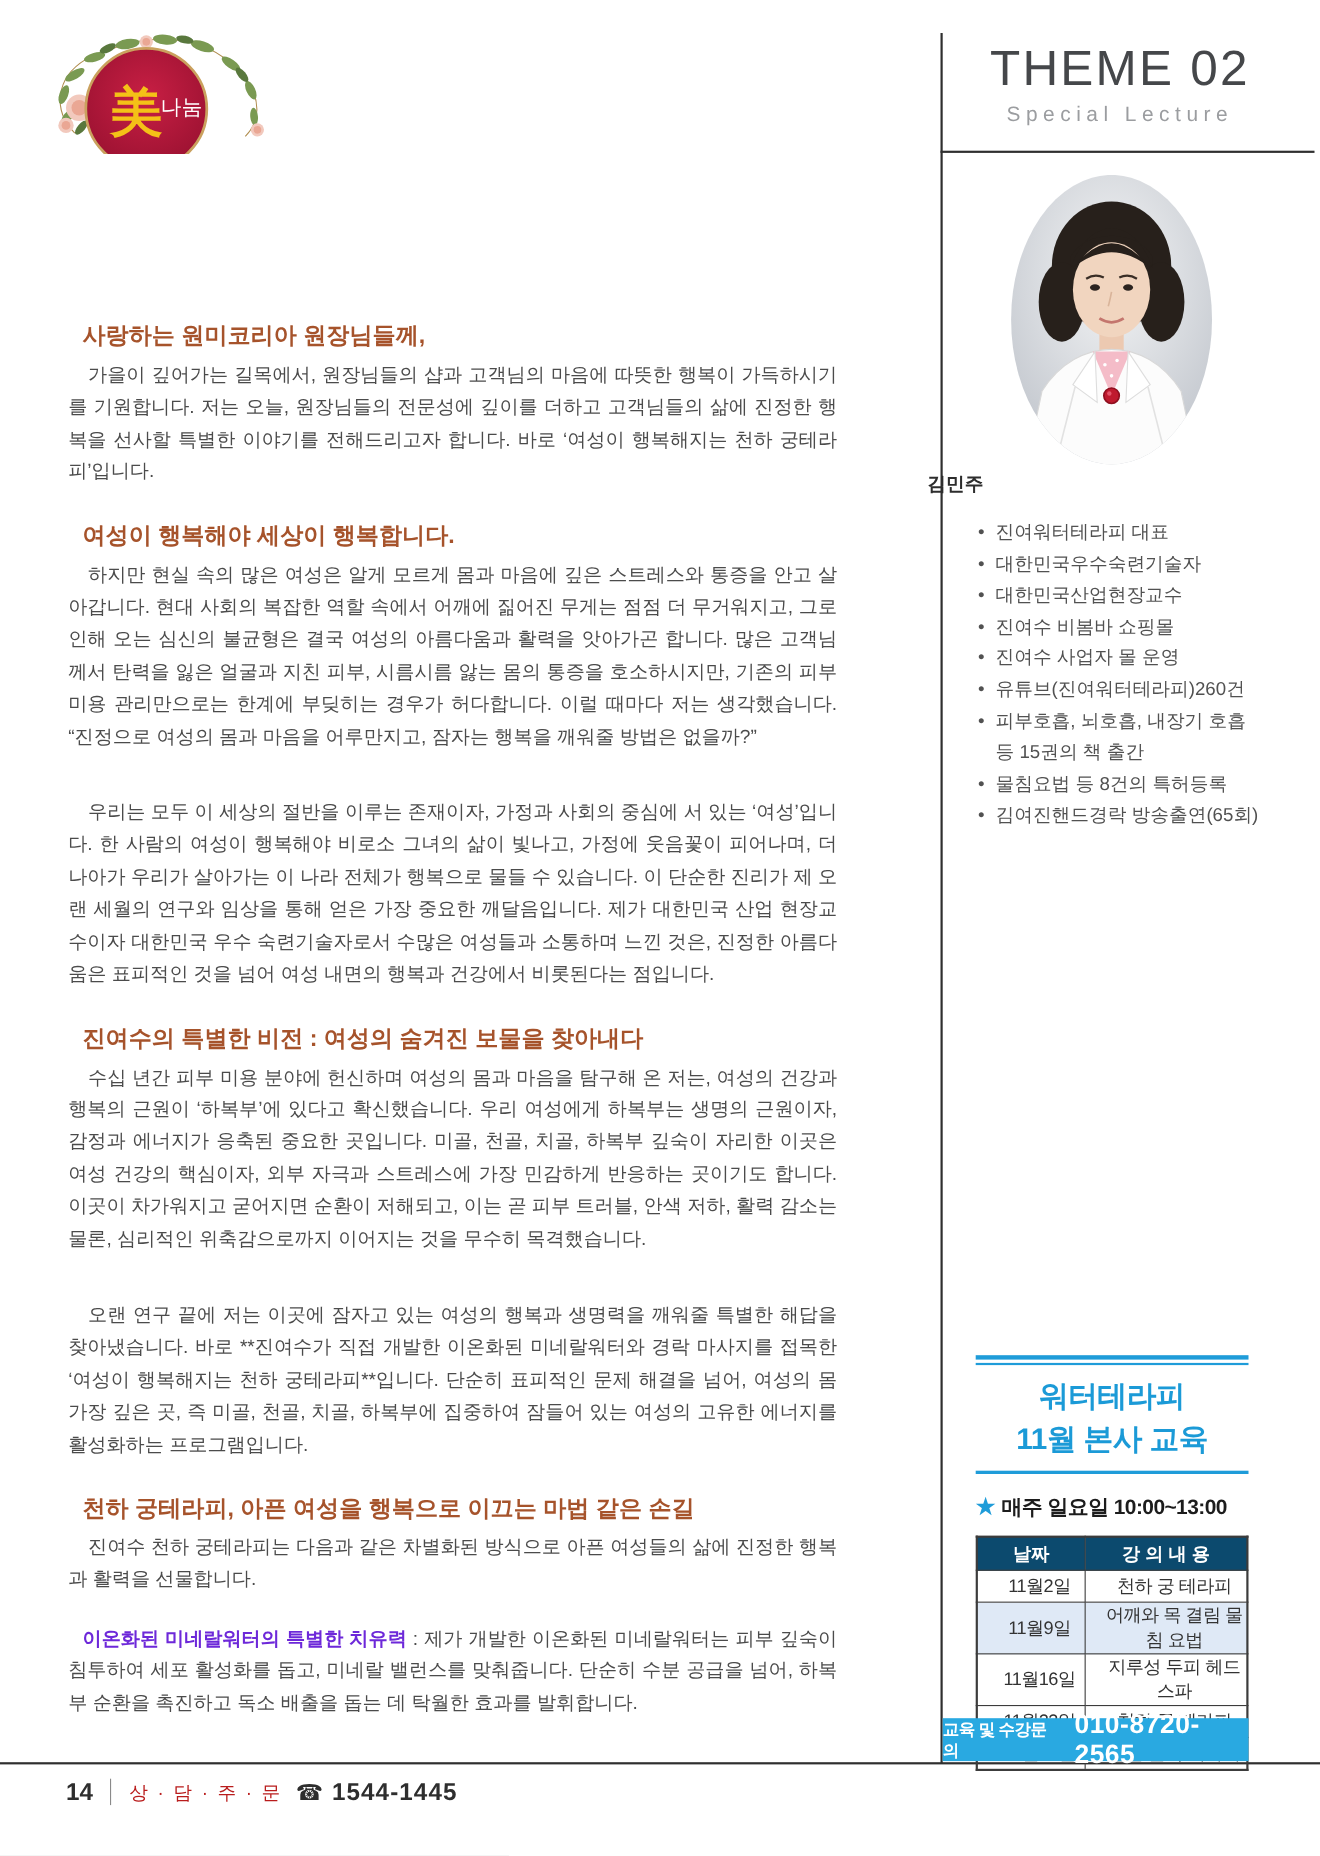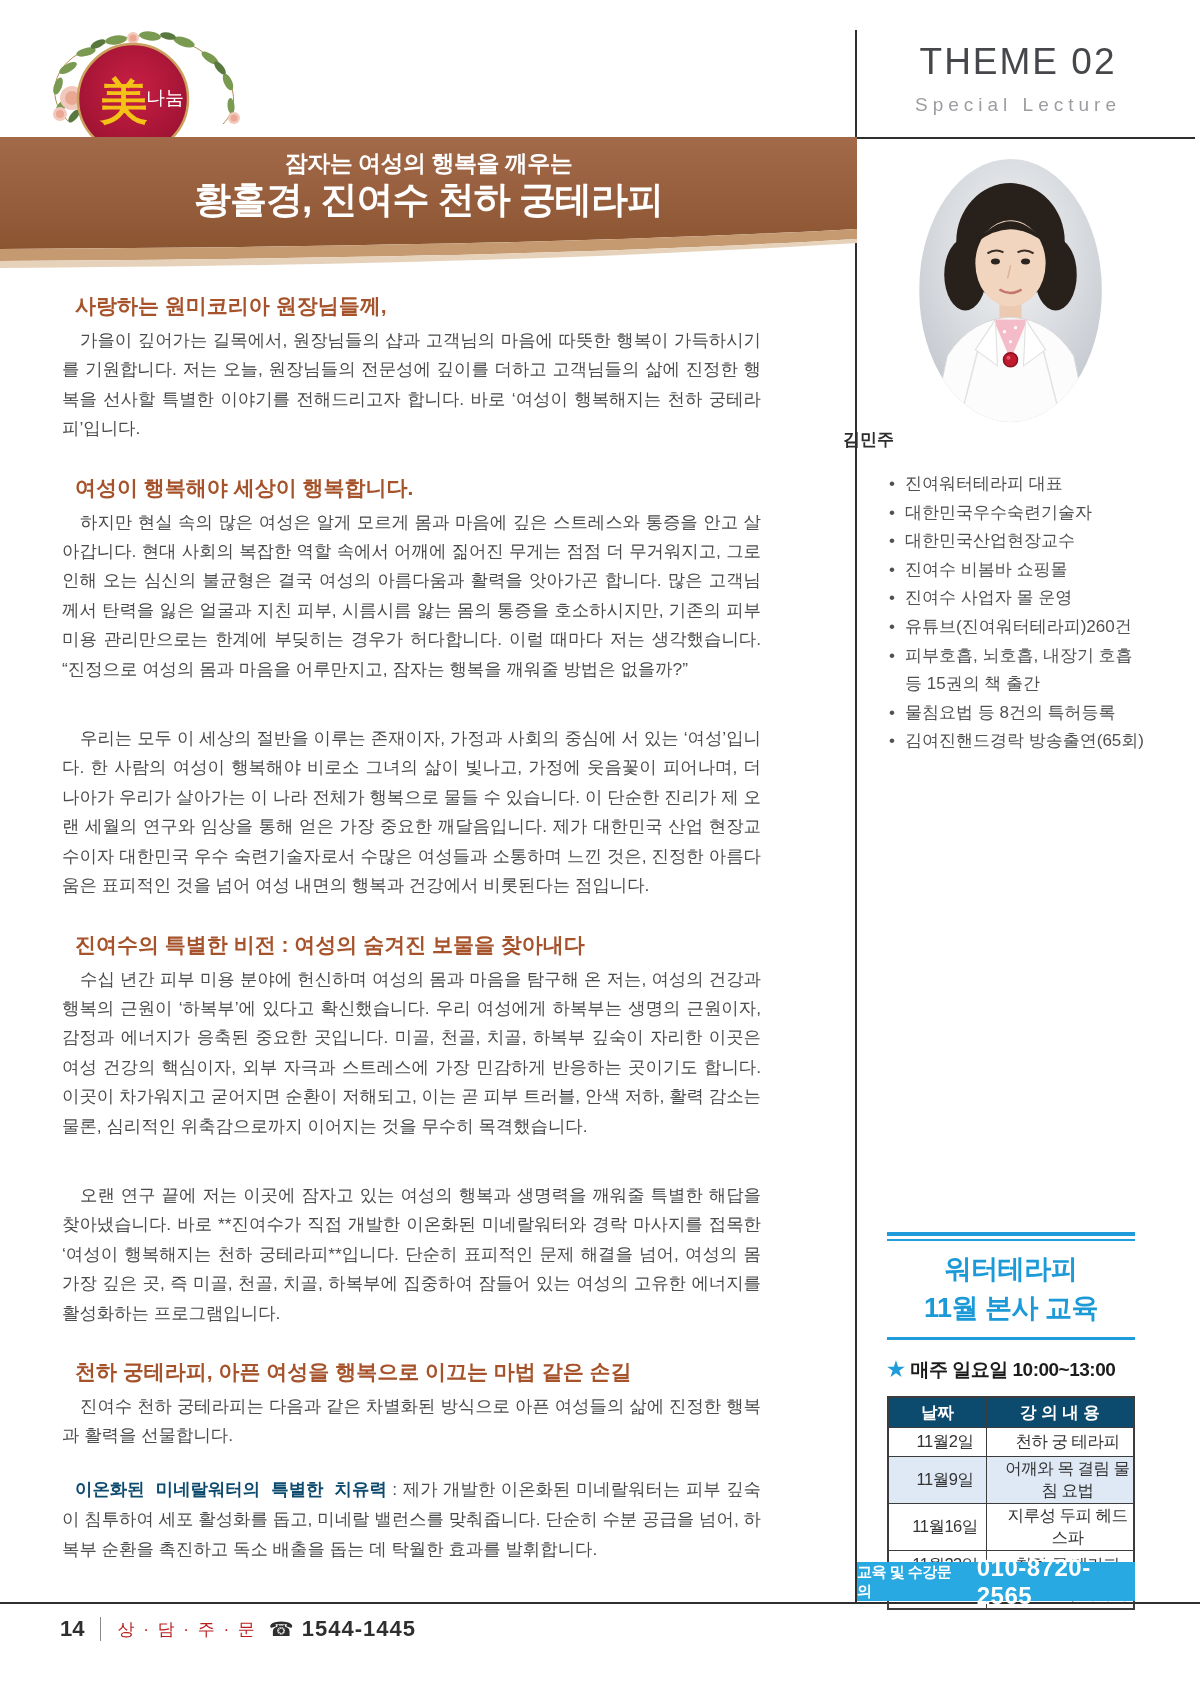--- a/index.html
+++ b/index.html
@@ -11,41 +11,41 @@
 
   
   .banner{position:absolute;left:0;top:137px;width:857px;height:132px;z-index:2;}
   .banner svg{position:absolute;left:0;top:0;}
   .banner-text{position:absolute;left:0;top:0;width:100%;text-align:center;color:#fff;padding-top:11px;}
   .banner-line1{font-size:23px;font-weight:bold;letter-spacing:-0.5px;line-height:30px;}
   .banner-line2{font-size:37px;font-weight:bold;letter-spacing:-1px;line-height:44px;}
 
   
   .theme{position:absolute;left:858px;top:36px;width:320px;text-align:center;}
-  .theme-title{font-size:37px;font-weight:400;color:#45474a;letter-spacing:2px;line-height:52px;}
+  .theme-title{font-size:45px;font-weight:400;color:#45474a;letter-spacing:2px;line-height:52px;}
   .theme-sub{font-size:19px;color:#9b9da0;letter-spacing:5px;margin-top:6px;}
 
   
   .vline{position:absolute;left:855px;top:30px;height:1573px;width:0;border-left:2px solid #2f2f2f;}
   .theme-rule{position:absolute;left:855px;top:137px;width:340px;border-top:2px solid #2f2f2f;}
   .footer-rule{position:absolute;left:0;top:1602px;width:1200px;border-top:2px solid #2f2f2f;}
 
   
   .article{position:absolute;left:62px;top:292px;width:699px;}
   .section-heading{margin:30px 0 7px 0;padding-left:13px;font-size:21px;line-height:27px;
                    font-weight:bold;color:#a6532b;}
   .article .section-heading:first-child{margin-top:0;}
   .body-para{margin:0;font-size:17.4px;line-height:29.4px;color:#4b4b4b;
              text-indent:18px;text-align:justify;word-break:break-all;}
   .body-para + .body-para{margin-top:40px;}
   .feature-para{margin:0;font-size:17.4px;line-height:29.4px;color:#4b4b4b;
                 text-indent:13px;text-align:justify;word-break:break-all;}
   .body-para + .feature-para{margin-top:24px;}
   .feature-para + .feature-para{margin-top:4px;}
-  .feature-para strong{color:#0c4a6e;font-family:Liberation Mono, monospace;}
+  .feature-para strong{color:#6d28d9;}
 
   
   .portrait{position:absolute;left:919px;top:159px;width:184px;height:264px;}
   .profile-name{position:absolute;left:843px;top:428px;font-size:17px;font-weight:bold;color:#2d2d2d;}
   .credentials{position:absolute;left:889px;top:470px;width:262px;margin:0;padding:0;list-style:none;}
   .credentials li{position:relative;padding-left:16px;font-size:17px;line-height:28.6px;color:#515151;}
   .credentials .blt{position:absolute;left:0;top:0;color:#515151;}
 
   
   .edu-box{position:absolute;left:887px;top:1232px;width:248px;}
@@ -122,37 +122,20 @@
         <circle cx="196" cy="92" r="6" fill="#f2c9bd"></circle>
           <circle cx="196" cy="92" r="3.5" fill="#eaa794"></circle>
       </g>
 
       <circle cx="95" cy="73" r="55" fill="url(#redg)" stroke="#caa15e" stroke-width="2.5"></circle>
       <text x="62" y="92" font-size="48" font-weight="bold" fill="#f4c117">美</text>
       <text x="108" y="78" font-size="19" fill="#ffffff">나눔</text>
     </svg>
   </div>
 
-  <div class="banner">
-    <svg width="857" height="132" viewBox="0 0 857 132">
-      <defs>
-        <linearGradient id="bbg" x1="0" y1="0" x2="0" y2="1">
-          <stop offset="0" stop-color="#a36a49"></stop>
-            <stop offset="1" stop-color="#8c5532"></stop>
-        </linearGradient>
-      </defs>
-      <path d="M0,0 H857 V92 C640,104 360,110 0,112 Z" fill="url(#bbg)"></path>
-      <path d="M0,112 C360,110 640,104 857,92 L857,102 C620,116 340,122 0,124 Z" fill="#c69a70"></path>
-      <path d="M0,124 C340,122 620,116 857,102 L857,106 C600,122 320,129 0,131 Z" fill="#e6d2ba"></path>
-    </svg>
-    <div class="banner-text">
-      <div class="banner-line1">잠자는 여성의 행복을 깨우는</div>
-      <div class="banner-line2">황홀경, 진여수 천하 궁테라피</div>
-    </div>
-  </div>
 
   <div class="theme">
     <div class="theme-title">THEME 02</div>
     <div class="theme-sub">Special Lecture</div>
   </div>
 
   <div class="vline"></div>
   <div class="theme-rule"></div>
   <div class="footer-rule"></div>
 

